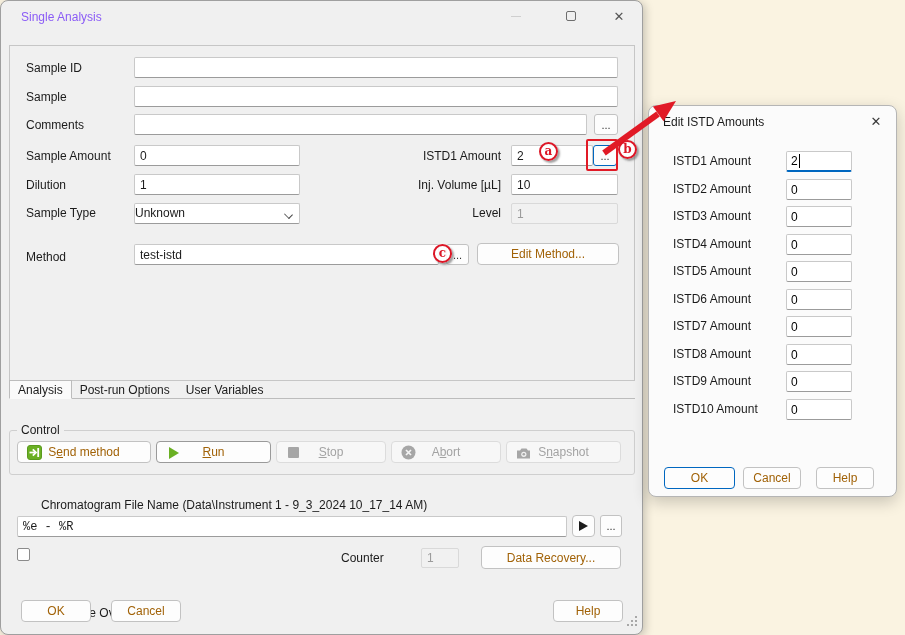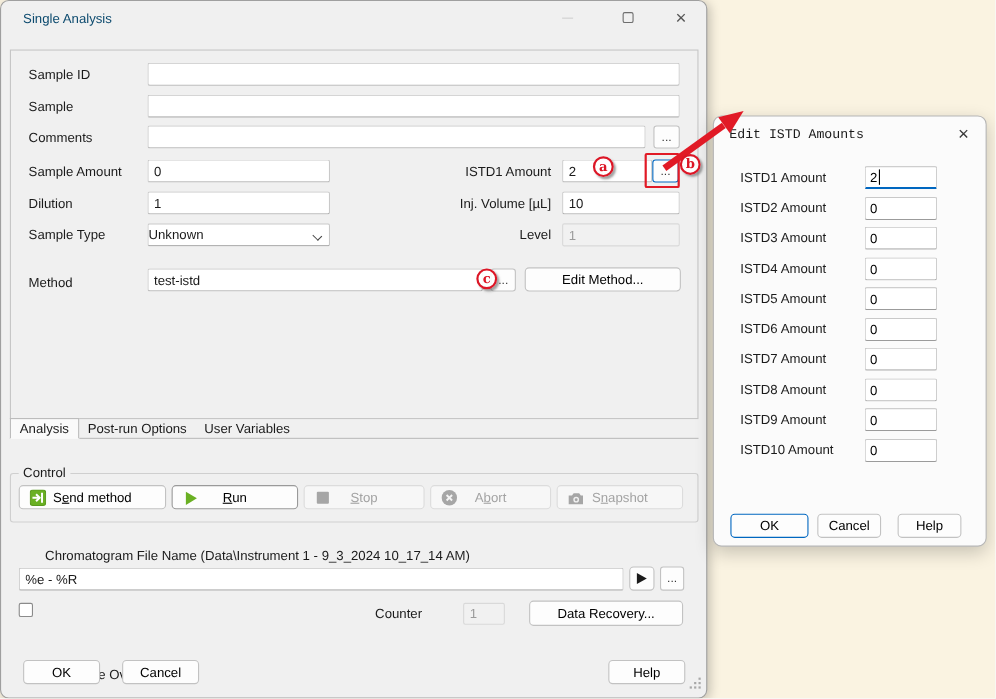--- a/index.html
+++ b/index.html
@@ -5,39 +5,39 @@
   * { margin:0; padding:0; box-sizing:border-box; }
   html,body { width:905px; height:635px; }
   body { font-family:"Liberation Sans", sans-serif; font-size:12px; color:#1b1b1b; }
   .stage { position:relative; width:905px; height:635px; background:#faf3e1; overflow:hidden; }
 
   
   .win { position:absolute; left:0; top:0; width:643px; height:635px;
          background:#f0f0f0; border:1px solid #9f9f9f; border-radius:8px;
          box-shadow:2px 2px 10px rgba(0,0,0,.22); }
   .titlebar { position:absolute; left:0; top:0; width:100%; height:32px; }
-  .title { position:absolute; left:20px; top:9px; color:#0c4a6e; }
+  .title { position:absolute; left:20px; top:9px; color:#8b5cf6; }
   .tb-btn { position:absolute; top:4px; width:30px; height:22px; display:flex; align-items:center; justify-content:center; }
   .tb-min { left:500px; } .tb-min .bar { width:10px; height:1px; background:#cfcfcf; }
   .tb-max { left:555px; } .tb-max .box { width:10px; height:10px; border:1px solid #6e6e6e; border-radius:2px; }
   .tb-close { left:603px; color:#565656; font-size:13px; }
 
   
   .panel { position:absolute; left:8px; top:44px; width:626px; height:336px;
            border:1px solid #c6c6c6; background:#f0f0f0; }
   .lbl { position:absolute; line-height:21px; white-space:nowrap; }
   .lbl.r { text-align:right; width:112px; left:388px; }
   .inp { position:absolute; height:21px; background:#fff; border:1px solid #c9c9c9; border-bottom-color:#9b9b9b;
          border-radius:2px; font-family:"Liberation Sans", sans-serif; font-size:12px; color:#1b1b1b; padding:0 5px; outline:none; }
   .inp.dis { background:#f1f1f1; border-color:#d9d9d9; color:#9b9b9b; }
   .browse { position:absolute; width:24px; height:21px; background:#fdfdfd; border:1px solid #c2c2c2; border-radius:3px;
             font-size:11px; line-height:16px; text-align:center; color:#333; cursor:pointer; }
   .browse.focus { border-color:#0067c0; }
   .btn { position:absolute; background:#fdfdfd; border:1px solid #c2c2c2; border-radius:4px;
-         display:flex; align-items:center; justify-content:center; font-size:12px; color:#000000; cursor:pointer; }
+         display:flex; align-items:center; justify-content:center; font-size:12px; color:#a16207; cursor:pointer; }
   .dd { position:absolute; left:133px; top:202px; width:166px; height:21px; background:#fff;
         border:1px solid #c9c9c9; border-bottom-color:#9b9b9b; border-radius:2px; line-height:19px; padding:0 0; }
   .dd .chev { position:absolute; right:7px; top:7px; width:7px; height:7px; border-right:1px solid #444;
               border-bottom:1px solid #444; transform:rotate(45deg) scale(1,.8); transform-origin:center; }
 
   
   .tabbar { position:absolute; left:8px; top:380px; width:626px; height:18px;
             border-bottom:1px solid #bcbcbc; display:flex; align-items:flex-end; }
   .tab { padding:2px 8px 1px 8px; white-space:nowrap; }
   .tab.active { background:#fafafa; border:1px solid #bcbcbc; border-bottom:1px solid #fafafa; margin-bottom:-1px; }
@@ -54,21 +54,21 @@
   .stop-sq { width:11px; height:11px; background:#a6a6a6; border-radius:1px; }
 
   
   .play-btn { position:absolute; left:571px; top:514px; width:23px; height:22px; }
   .play-btn .tri { width:0; height:0; border-left:9px solid #1b1b1b; border-top:5px solid transparent; border-bottom:5px solid transparent; }
   .checkbox { position:absolute; left:16px; top:547px; width:13px; height:13px; background:#fff; border:1px solid #8b8b8b; border-radius:2px; }
 
   
   .edlg { position:absolute; left:648px; top:105px; width:249px; height:392px; background:#fbfbfb;
           border:1px solid #b5b5b5; border-radius:8px; box-shadow:0 5px 16px rgba(0,0,0,.20); z-index:20; }
-  .edlg .title { position:absolute; left:14px; top:9px; color:#1b1b1b;font-family:Liberation Mono, monospace; }
+  .edlg .title { position:absolute; left:14px; top:9px; color:#1b1b1b; }
   .edlg .close { position:absolute; right:10px; top:5px; width:20px; height:20px; display:flex; align-items:center; justify-content:center; color:#3a3a3a; font-size:13px; }
   .erow { position:absolute; left:0; width:100%; height:21px; }
   .elabel { position:absolute; left:24px; top:0; line-height:21px; }
   .einput { position:absolute; left:137px; top:0; width:66px; height:21px; background:#fff;
             border:1px solid #c9c9c9; border-bottom-color:#9b9b9b; border-radius:2px;
             font-family:"Liberation Sans", sans-serif; font-size:12px; padding:0 4px; outline:none; }
   .einput.focus { border-bottom:2px solid #0067c0; }
   .caret { position:absolute; left:150px; top:3px; width:1px; height:14px; background:#000; }
   .edlg .btn { height:22px; }
   .btn.default { border:1px solid #0067c0; }
@@ -192,21 +192,21 @@
         <svg width="16" height="14">
             <path d="M1 4.5 h3 l1.5-2 h5 l1.5 2 h2 v8 h-13 z" fill="#a6a6a6"></path>
             <circle cx="7.8" cy="8.3" r="2.6" fill="#f0f0f0"></circle>
             <circle cx="7.8" cy="8.3" r="1.3" fill="#a6a6a6"></circle>
           </svg>
       </span>
       <span><span>S</span><u>n</u><span>apshot</span></span>
     </button>
 
     <div class="lbl" style="left:16px; top:494px;margin-left:24px;">Chromatogram File Name (Data\Instrument 1 - 9_3_2024 10_17_14 AM)</div>
-    <input class="inp" style="left: 16px; top: 515px; width: 550px;" value="%e - %R">
+    <input class="inp" style="left: 16px; top: 515px; width: 550px; font-family: Liberation Mono, monospace;" value="%e - %R">
     <button class="btn play-btn">
         <span class="tri"></span>
       </button>
     <button class="browse" style="left:599px; top:514px; width:22px; height:22px;">...</button>
 
     <span class="checkbox"></span>
     <div class="lbl" style="left:35px; top:574px;margin-top:28px;">Enable File Overwrite</div>
     <div class="lbl" style="left:340px; top:547px; width:72px; ">Counter</div>
     <input class="inp dis" style="left: 420px; top: 547px; width: 38px; height: 20px;" value="1">
     <button class="btn" style="left:480px; top:545px; width:140px; height:23px;">Data Recovery...</button>

